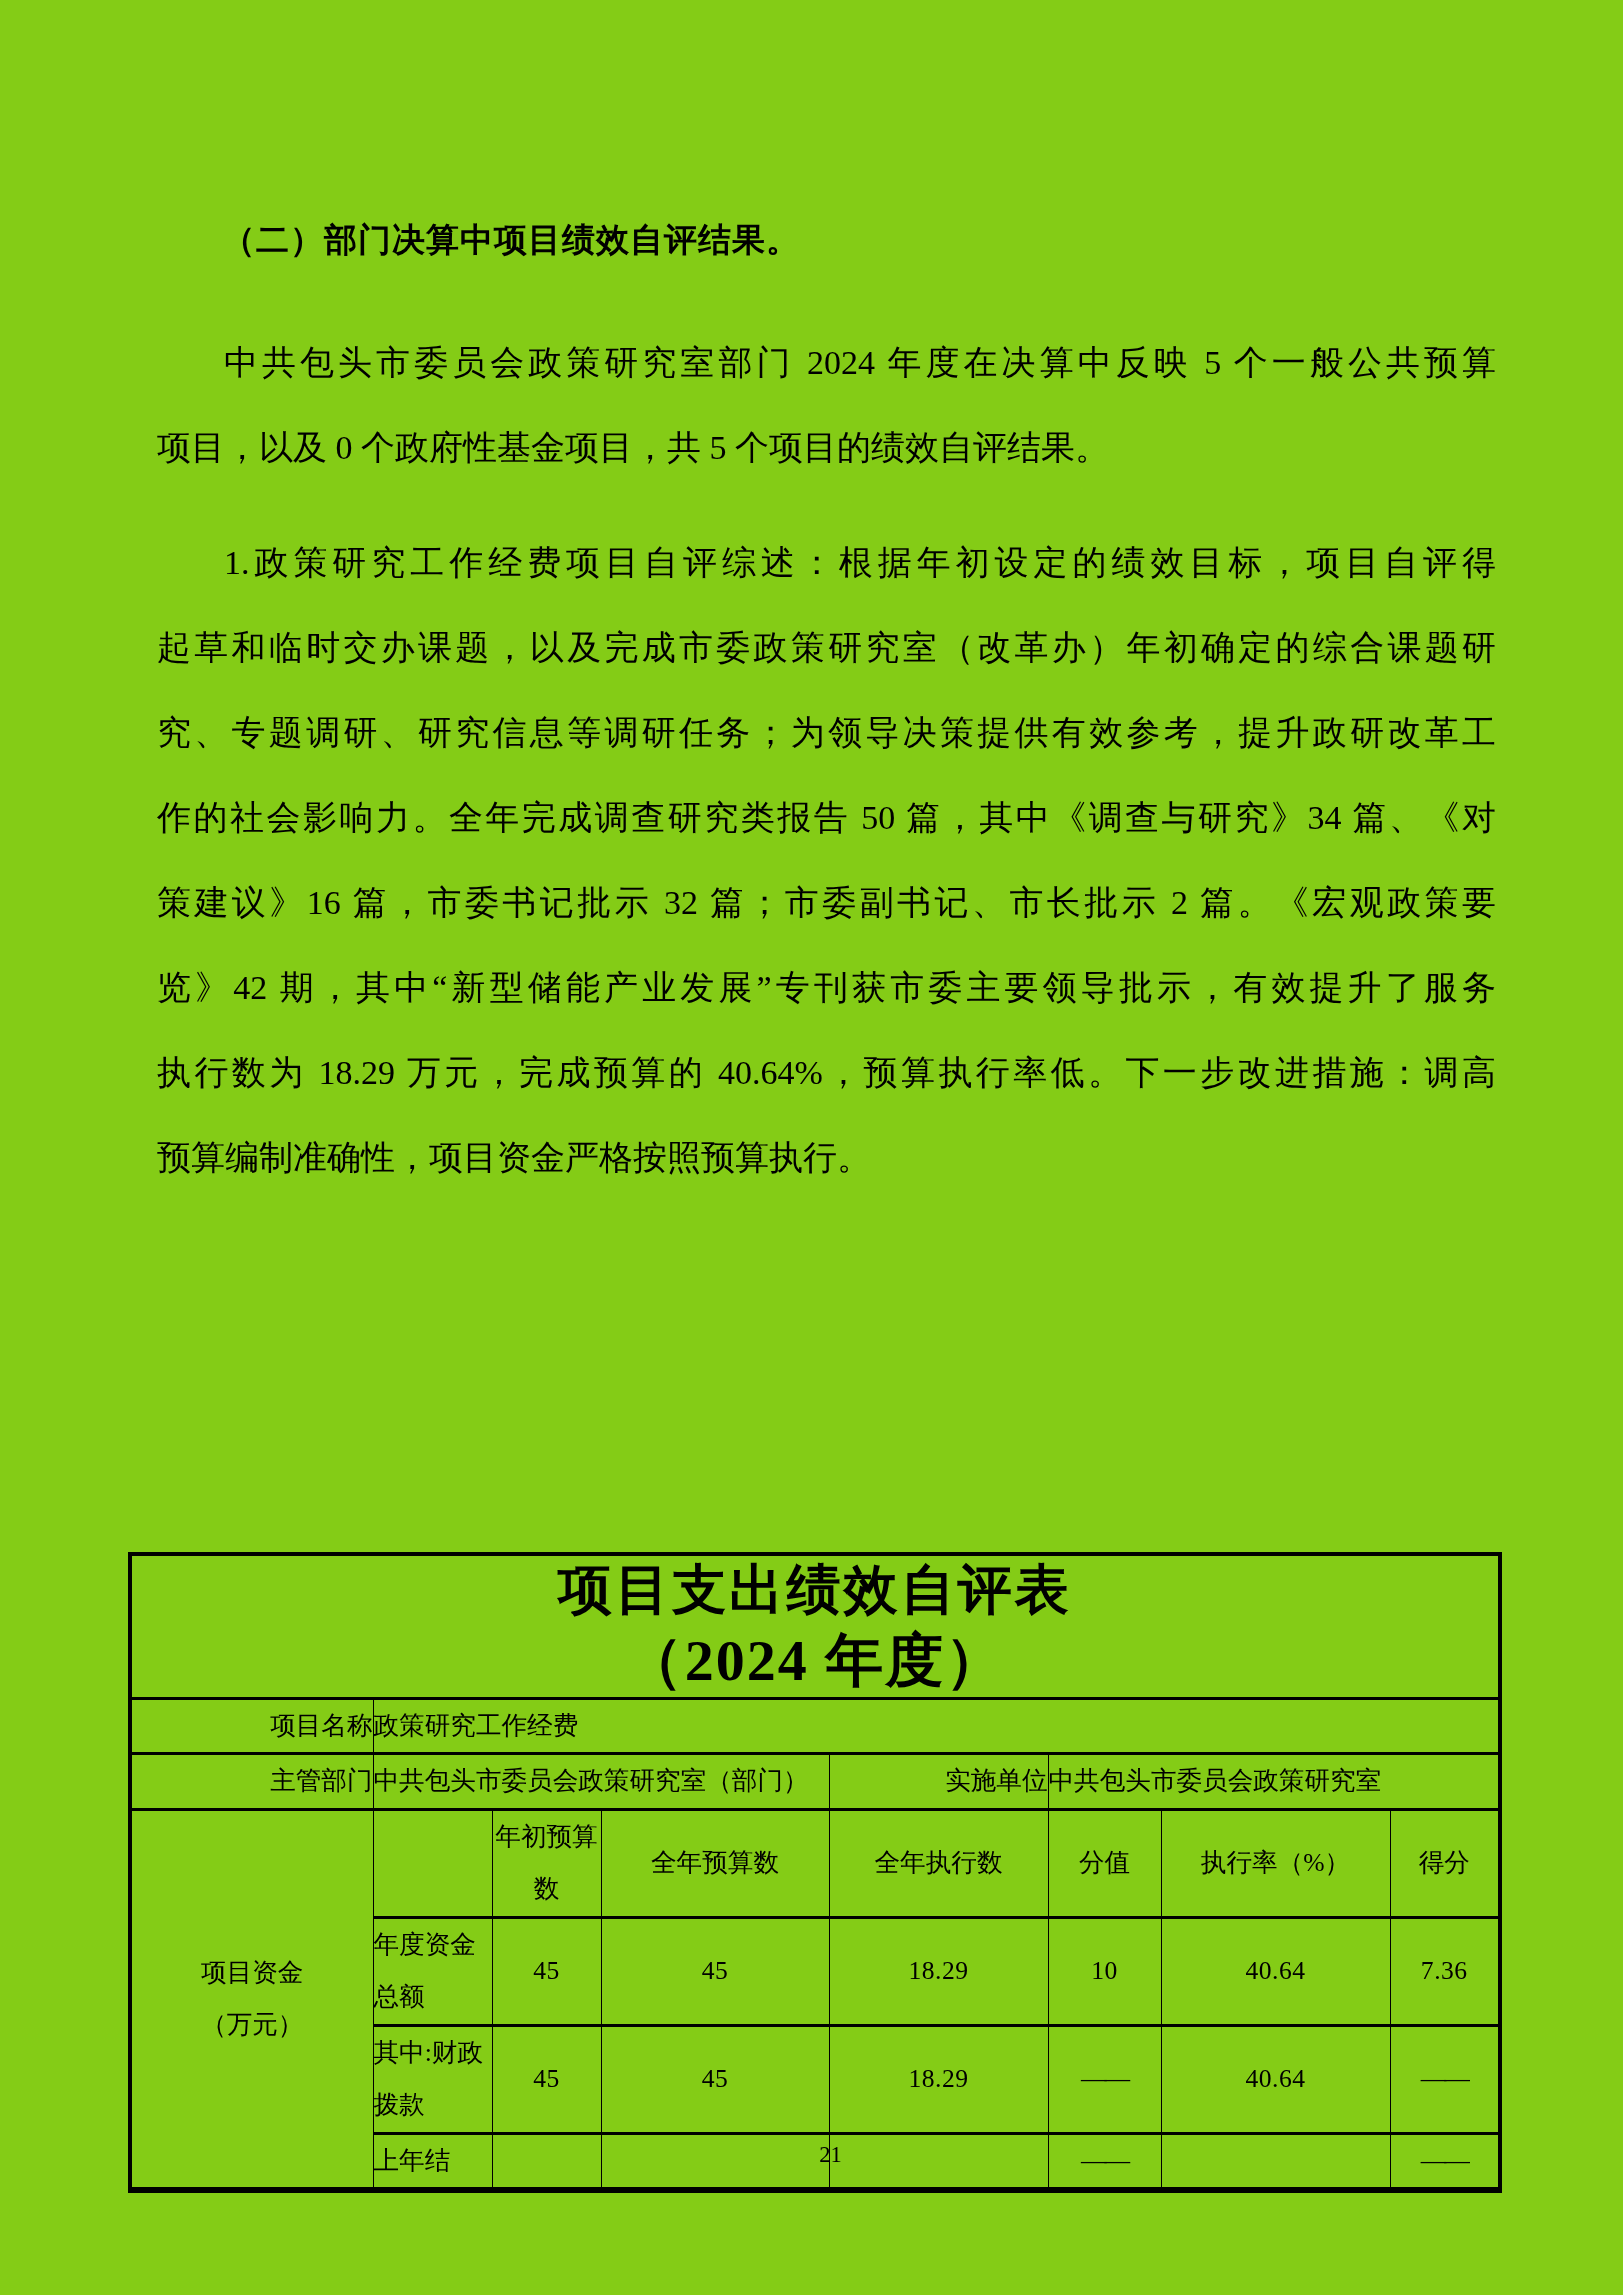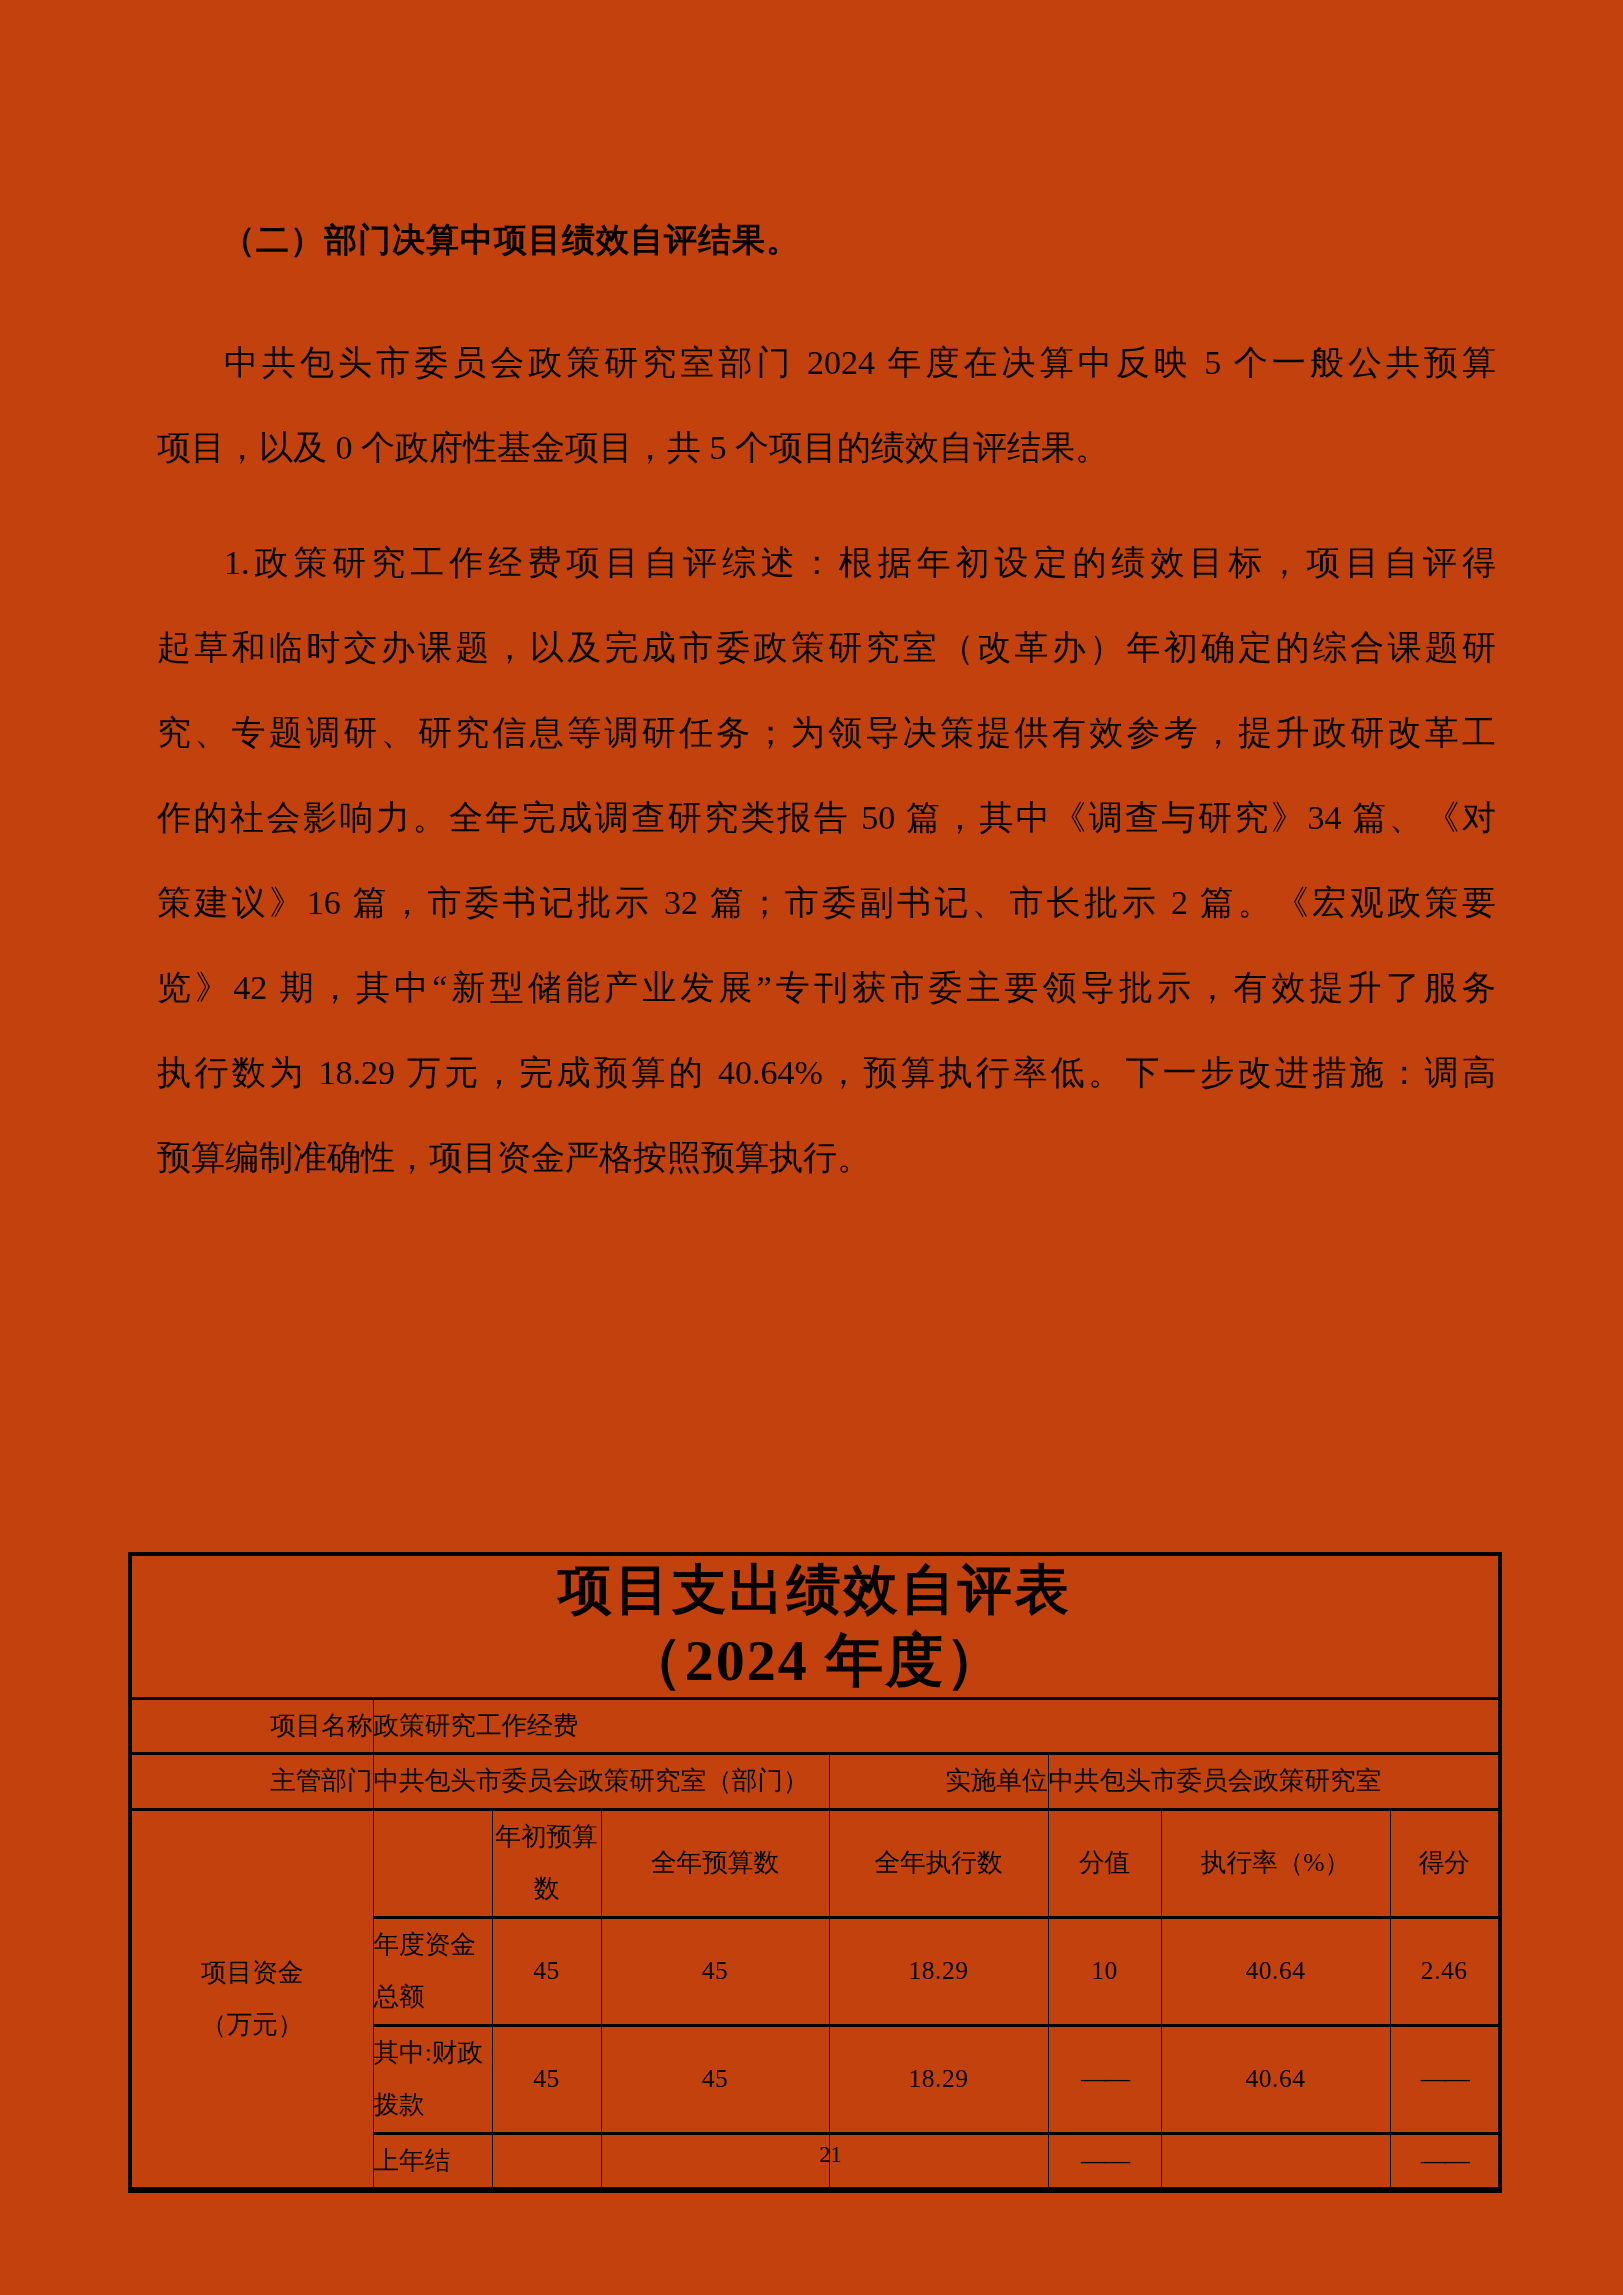--- a/index.html
+++ b/index.html
@@ -4,21 +4,21 @@
 <style>
   html, body {
     margin: 0;
     padding: 0;
     background: #ffffff;
   }
   .page {
     position: relative;
     width: 1623px;
     height: 2295px;
-    background: #c2410c;
+    background: #84cc16;
     color: #000000;
     font-family: "Liberation Serif", "DejaVu Serif", serif;
     overflow: hidden;
   }
   .content {
     position: absolute;
     left: 157px;
     top: 215px;
     width: 1339px;
   }
@@ -169,21 +169,21 @@
       <td class="hc">执行率（%）</td>
       <td class="hc">得分</td>
     </tr>
     <tr class="r-d1">
       <td class="sub">年度资金总额</td>
       <td class="num">45</td>
       <td class="num">45</td>
       <td class="num">18.29</td>
       <td class="num">10</td>
       <td class="num">40.64</td>
-      <td class="num">2.46</td>
+      <td class="num">7.36</td>
     </tr>
     <tr class="r-d2">
       <td class="sub">其中:财政拨款</td>
       <td class="num">45</td>
       <td class="num">45</td>
       <td class="num">18.29</td>
       <td class="num dash">——</td>
       <td class="num">40.64</td>
       <td class="num dash">——</td>
     </tr>

